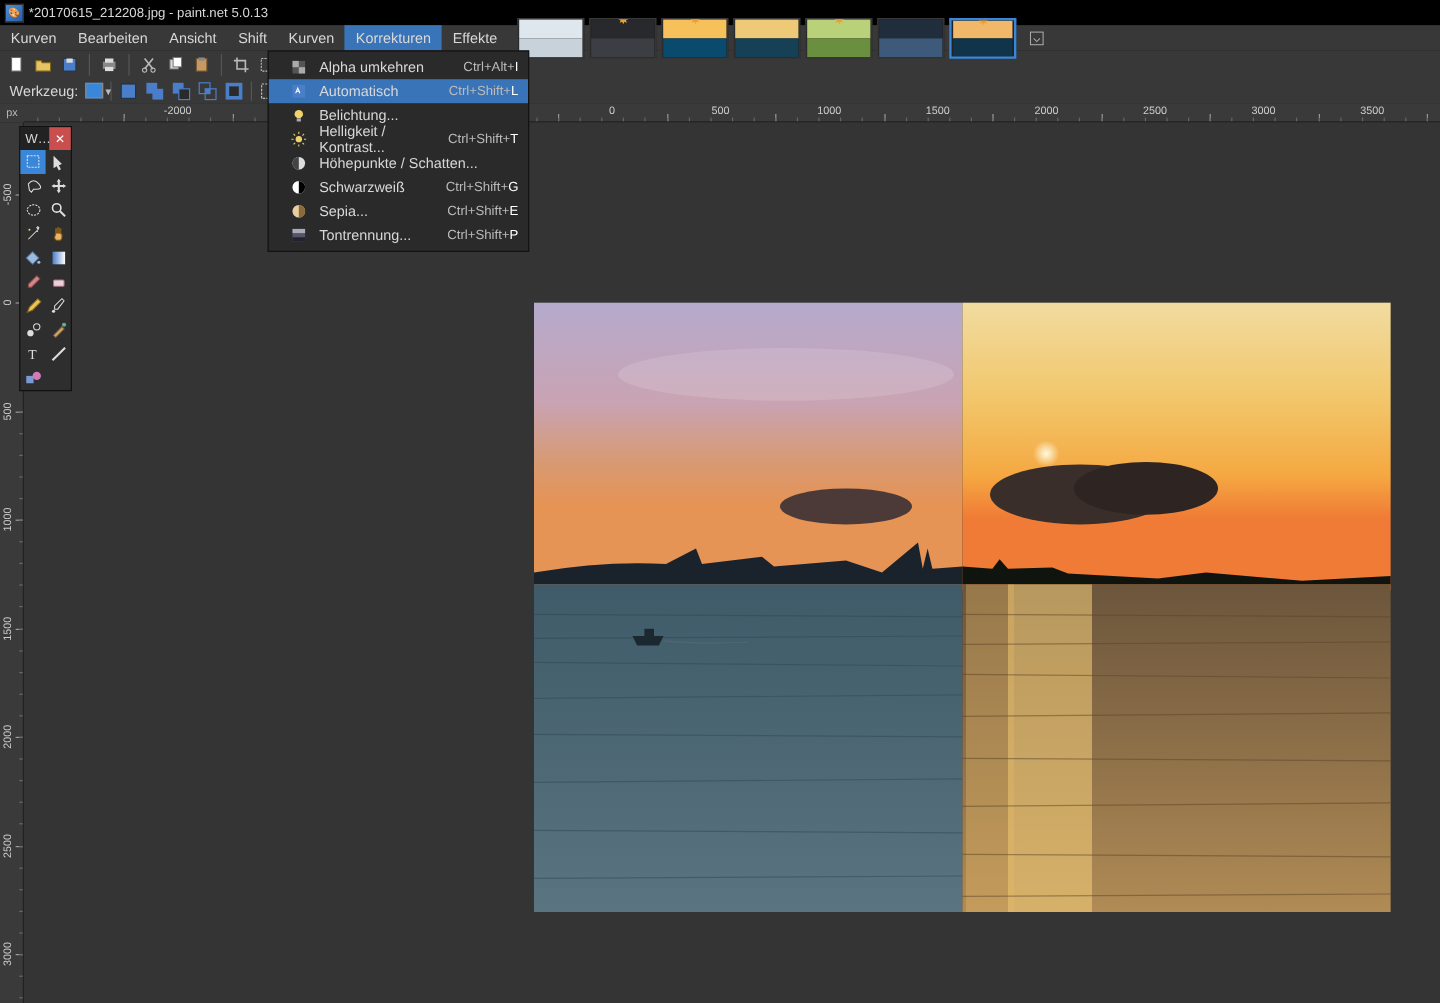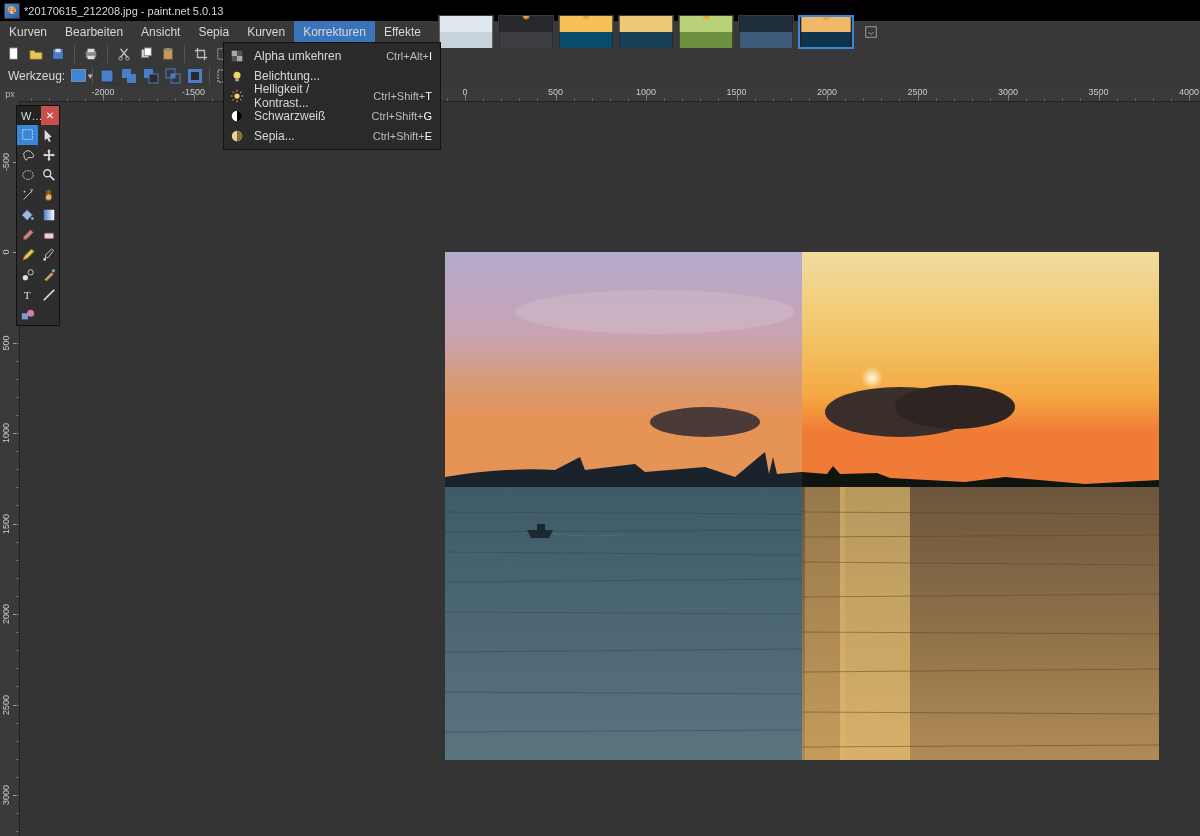--- a/index.html
+++ b/index.html
@@ -32,58 +32,58 @@
 .tb-icn{width:16px;height:16px;display:flex;align-items:center;justify-content:center;}
 .toolbar svg{width:14px;height:14px;}
 .secondbar{height:21px;background:#383838;display:flex;align-items:center;padding-left:8px;font-size:12px;gap:6px;}
 .secondbar .swatch{width:15px;height:13px;background:#3a86d8;border:1px solid #888;position:relative;}
 .secondbar .swatch .dd{position:absolute;right:-9px;top:2px;font-size:8px;color:#bbb;}
 .secondbar .small-icn{width:16px;height:16px;display:flex;align-items:center;justify-content:center;}
 .ruler-h{position:absolute;left:20px;right:0;top:86px;height:16px;background:#3a3a3a;border-bottom:1px solid #222;}
 .ruler-v{position:absolute;left:0;top:102px;bottom:0;width:20px;background:#3a3a3a;border-right:1px solid #222;}
 .ruler-corner{position:absolute;left:0;top:86px;width:20px;height:16px;background:#3a3a3a;font-size:9px;display:flex;align-items:center;justify-content:center;color:#bbb;}
 .ruler-h .tick,.ruler-v .tick{position:absolute;font-size:9px;color:#ccc;}
-.ruler-h .tick{top:1px;transform:translateX(-50%);}
+.ruler-h .tick{top:1px;transform:translateX(-50%);margin-left:45px;}
 .ruler-h .major{position:absolute;bottom:0;width:1px;height:6px;background:#999;}
 .ruler-h .minor{position:absolute;bottom:0;width:1px;height:3px;background:#666;}
 .ruler-v .tick{left:1px;writing-mode:vertical-rl;transform:translateY(-50%) rotate(180deg);}
 .ruler-v .major{position:absolute;right:0;height:1px;width:6px;background:#999;}
 .ruler-v .minor{position:absolute;right:0;height:1px;width:3px;background:#666;}
 .canvas-area{position:absolute;left:20px;top:102px;right:0;bottom:0;background:#343434;overflow:hidden;}
 .canvas-img{position:absolute;left:425px;top:150px;width:714px;height:508px;}
 .toolbox{position:absolute;left:16px;top:105px;width:44px;background:#2e2e2e;border:1px solid #111;z-index:30;}
 .toolbox .tb-title{height:19px;background:#222;display:flex;align-items:center;font-size:11px;padding-left:4px;position:relative;}
 .toolbox .tb-title .close{position:absolute;right:0;top:0;width:18px;height:19px;background:#c94f4f;display:flex;align-items:center;justify-content:center;font-size:10px;color:#fff;}
 .toolbox .grid{display:grid;grid-template-columns:1fr 1fr;}
 .toolbox .tool{height:20px;display:flex;align-items:center;justify-content:center;}
 .toolbox .tool.active{background:#3a86d8;}
 .toolbox .tool svg{width:14px;height:14px;}
 .dropdown{
   position:absolute;left:223px;top:42px;width:218px;
   background:#2a2a2a;border:1px solid #131313;z-index:100;
   padding:3px 0;
 }
-.dropdown .row{display:flex;align-items:center;height:20px;padding:0 8px 0 4px;gap:8px;cursor:default;}
+.dropdown .row{display:flex;align-items:center;height:20px;padding:0 8px 0 16px;gap:8px;cursor:default;}
 .dropdown .row.highlight{background:#3a74b8;}
 .dropdown .dicn{width:18px;height:16px;display:flex;align-items:center;justify-content:center;}
 .dropdown .dicn svg{width:14px;height:14px;}
 .dropdown .dlabel{flex:1;}
 .dropdown .dshort{color:#bbb;font-size:11px;}
 .dropdown .dshort .k{color:#fff;}
 </style>
 </head>
 <body>
 
 <div class="titlebar">
   <div class="app-icon">🎨</div>
   <span>*20170615_212208.jpg - paint.net 5.0.13</span>
 </div>
 
 <div class="menubar">
-  <div id="menu-items" style="display: contents;"><div class="menu-item">Kurven</div><div class="menu-item">Bearbeiten</div><div class="menu-item">Ansicht</div><div class="menu-item">Sepia</div><div class="menu-item">Kurven</div><div class="menu-item open">Korrekturen</div><div class="menu-item">Effekte</div></div>
+  <div id="menu-items" style="display: contents;"><div class="menu-item">Kurven</div><div class="menu-item">Bearbeiten</div><div class="menu-item">Ansicht</div><div class="menu-item">Shift</div><div class="menu-item">Kurven</div><div class="menu-item open">Korrekturen</div><div class="menu-item">Effekte</div></div>
   <div class="thumbs" id="thumbs">
       <div class="thumb">
         <svg viewBox="0 0 56 34">
           <rect width="56" height="17" fill="#dfe7ee"></rect>
           <rect y="17" width="56" height="17" fill="#c8d2da"></rect>
         </svg>
       </div>
       <div class="thumb">
         <span class="mod">✸</span>
         <svg viewBox="0 0 56 34">
@@ -597,20 +597,30 @@
       <span class="dicn">
         <svg viewBox="0 0 16 16">
           <rect x="2" y="2" width="12" height="12" fill="#555"></rect>
           <rect x="2" y="2" width="6" height="6" fill="#aaa"></rect>
           <rect x="8" y="8" width="6" height="6" fill="#aaa"></rect>
         </svg>
       </span>
   <span class="dlabel">Alpha umkehren</span>
   <span class="dshort">Ctrl+Alt+<span class="k">I</span></span>
     </div>
+    <div class="row highlight">
+      <span class="dicn">
+        <svg viewBox="0 0 16 16">
+          <rect x="2" y="2" width="12" height="12" fill="#4a7ec8"></rect>
+          <path d="M5 10l2-5 2 5M6 8h3" stroke="#fff" fill="none"></path>
+        </svg>
+      </span>
+  <span class="dlabel">Automatisch</span>
+  <span class="dshort">Ctrl+Shift+<span class="k">L</span></span>
+    </div>
     <div class="row">
       <span class="dicn">
         <svg viewBox="0 0 16 16">
           <circle cx="8" cy="7" r="4" fill="#f2d36b"></circle>
           <rect x="6" y="11" width="4" height="3" fill="#aaa"></rect>
         </svg>
       </span>
   <span class="dlabel">Belichtung...</span>
   <span class="dshort"></span>
     </div>
@@ -629,30 +639,51 @@
             <line x1="11.5" y1="4.5" x2="13" y2="3"></line>
           </g>
         </svg>
       </span>
   <span class="dlabel">Helligkeit / Kontrast...</span>
   <span class="dshort">Ctrl+Shift+<span class="k">T</span></span>
     </div>
     <div class="row">
       <span class="dicn">
         <svg viewBox="0 0 16 16">
+          <circle cx="8" cy="8" r="6" fill="#ddd"></circle>
+          <path d="M8 2a6 6 0 000 12z" fill="#444"></path>
+        </svg>
+      </span>
+  <span class="dlabel">Höhepunkte / Schatten...</span>
+  <span class="dshort"></span>
+    </div>
+    <div class="row">
+      <span class="dicn">
+        <svg viewBox="0 0 16 16">
           <circle cx="8" cy="8" r="6" fill="#fff"></circle>
           <path d="M8 2a6 6 0 010 12z" fill="#000"></path>
         </svg>
       </span>
   <span class="dlabel">Schwarzweiß</span>
   <span class="dshort">Ctrl+Shift+<span class="k">G</span></span>
     </div>
     <div class="row">
       <span class="dicn">
         <svg viewBox="0 0 16 16">
           <circle cx="8" cy="8" r="6" fill="#e8cfa0"></circle>
           <path d="M8 2a6 6 0 010 12z" fill="#8a6a3a"></path>
         </svg>
       </span>
   <span class="dlabel">Sepia...</span>
   <span class="dshort">Ctrl+Shift+<span class="k">E</span></span>
     </div>
+    <div class="row">
+      <span class="dicn">
+        <svg viewBox="0 0 16 16">
+          <rect x="2" y="2" width="12" height="12" fill="#556"></rect>
+          <rect x="2" y="2" width="12" height="4" fill="#aab"></rect>
+          <rect x="2" y="10" width="12" height="4" fill="#223"></rect>
+        </svg>
+      </span>
+  <span class="dlabel">Tontrennung...</span>
+  <span class="dshort">Ctrl+Shift+<span class="k">P</span></span>
+    </div>
   </div>
 
 </body></html>

